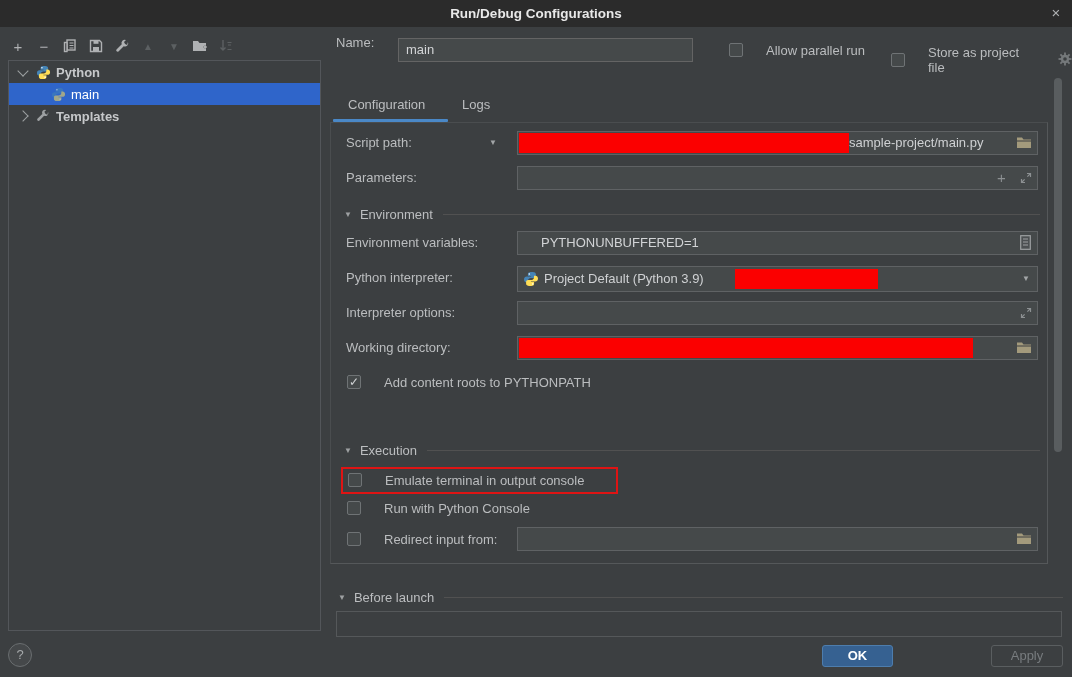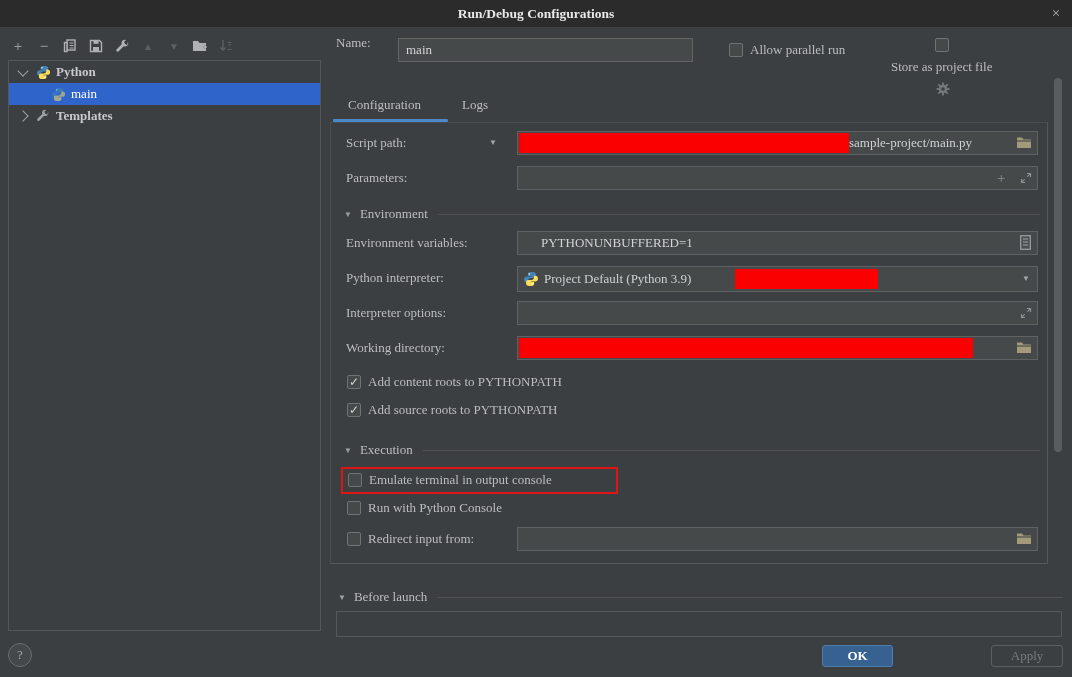--- a/index.html
+++ b/index.html
@@ -1,17 +1,17 @@
 <!DOCTYPE html>
 <html><head>
 <meta charset="utf-8">
 <style>
   html,body{margin:0;padding:0;background:#2b2b2b;}
   #app{position:relative;width:1072px;height:677px;background:#3c3f41;
-       font-family:Liberation Serif, serif;font-size:13px;color:#bbbdbf;
+       font-family:Liberation Sans, sans-serif;font-size:13px;color:#bbbdbf;
        overflow:hidden;user-select:none;}
   
   .titlebar{position:absolute;left:0;top:0;width:1072px;height:27px;background:#2b2b2b;}
   .title{position:absolute;left:0;top:0;width:100%;height:27px;line-height:27px;
          text-align:center;font-weight:bold;color:#e8e8e8;font-size:13.5px;}
   .close{position:absolute;right:7px;top:4px;width:18px;height:18px;line-height:18px;
          text-align:center;color:#afb1b3;font-size:15px;cursor:pointer;}
   
   .toolbar{position:absolute;left:10px;top:37px;height:18px;display:flex;gap:10px;align-items:center;}
   .tbi{width:16px;height:16px;display:flex;align-items:center;justify-content:center;
@@ -32,21 +32,21 @@
   .ticon{width:15px;height:15px;margin-left:9px;flex:none;}
   .ticon svg{display:block;}
   
   .lbl{position:absolute;height:24px;line-height:24px;color:#bbbdbf;}
   .field{position:absolute;height:24px;background:#45494a;border:1px solid #5f6264;
          box-sizing:border-box;line-height:22px;color:#d2d4d6;}
   .field .fv{padding-left:7px;}
   .cb{width:14px;height:14px;border:1px solid #6f7375;border-radius:2px;background:#45494a;
       box-sizing:border-box;flex:none;position:relative;}
   .cb.checked::after{content:"✓";position:absolute;left:1px;top:-1px;font-size:12px;color:#d0d2d4;}
-  .hrow{position:absolute;display:flex;align-items:center;gap:7px;height:24px;}
+  .hrow{position:absolute;display:flex;align-items:center;gap:23px;height:24px;}
   .hrow .cl{color:#bbbdbf;}
   
   .sect{position:absolute;display:flex;align-items:center;height:16px;}
   .sect .tri{font-size:8px;color:#9da0a2;margin-right:8px;}
   .sect .st{color:#bcbec0;}
   .sect .ln{flex:1;border-top:1px solid #515151;margin-left:10px;height:0;}
   
   .red{position:absolute;background:#fb0000;}
   .annot{position:absolute;border:2px solid #df1414;box-sizing:border-box;}
   .tab{position:absolute;color:#bcbec0;cursor:pointer;}
@@ -152,21 +152,21 @@
   </div>
 
   <div class="lbl" style="left:336px;top:31px;">Name:</div>
   <div class="field" style="left:398px;top:38px;width:295px;border-color:#646464;">
     <div class="fv">main</div>
   </div>
   <div class="hrow" style="left:729px;top:38px;">
     <span class="cb"></span>
     <span class="cl">Allow parallel run</span>
   </div>
-  <div class="hrow" style="left:891px;top:38px;flex-direction:column;">
+  <div class="hrow" style="left:891px;top:48px;">
     <span class="cb"></span>
     <span class="cl">Store as project file</span>
     <span style="margin-left:2px;">
       <svg width="14" height="14" viewBox="0 0 14 14">
           <g stroke="#75797b" stroke-width="1.8">
             <line x1="7" y1="0.5" x2="7" y2="13.5"></line>
             <line x1="0.5" y1="7" x2="13.5" y2="7"></line>
             <line x1="2.4" y1="2.4" x2="11.6" y2="11.6"></line>
             <line x1="11.6" y1="2.4" x2="2.4" y2="11.6"></line>
           </g>
@@ -250,24 +250,20 @@
     <svg width="16" height="13" viewBox="0 0 16 13">
         <path d="M1 1.5h5l1.5 2H15V12H1z" fill="#a39a7c"></path>
         <path d="M1 5h14" stroke="#3c3f41" stroke-width="1"></path>
       </svg>
   </span>
 
   <div class="hrow" style="left:347px;top:372px;height:20px;">
     <span class="cb checked"></span>
     <span class="cl">Add content roots to PYTHONPATH</span>
   </div>
-  <div class="hrow" style="left:347px;top:400px;height:20px;">
-    <span class="cb checked"></span>
-    <span class="cl">Add source roots to PYTHONPATH</span>
-  </div>
 
   <div class="sect" style="left:344px;top:442px;width:696px;">
     <span class="tri">▼</span>
     <span class="st">Execution</span>
     <span class="ln"></span>
   </div>
 
   <div class="annot" style="left:341px;top:467px;width:277px;height:27px;"></div>
   <div class="hrow" style="left:348px;top:470px;height:20px;">
     <span class="cb"></span>

